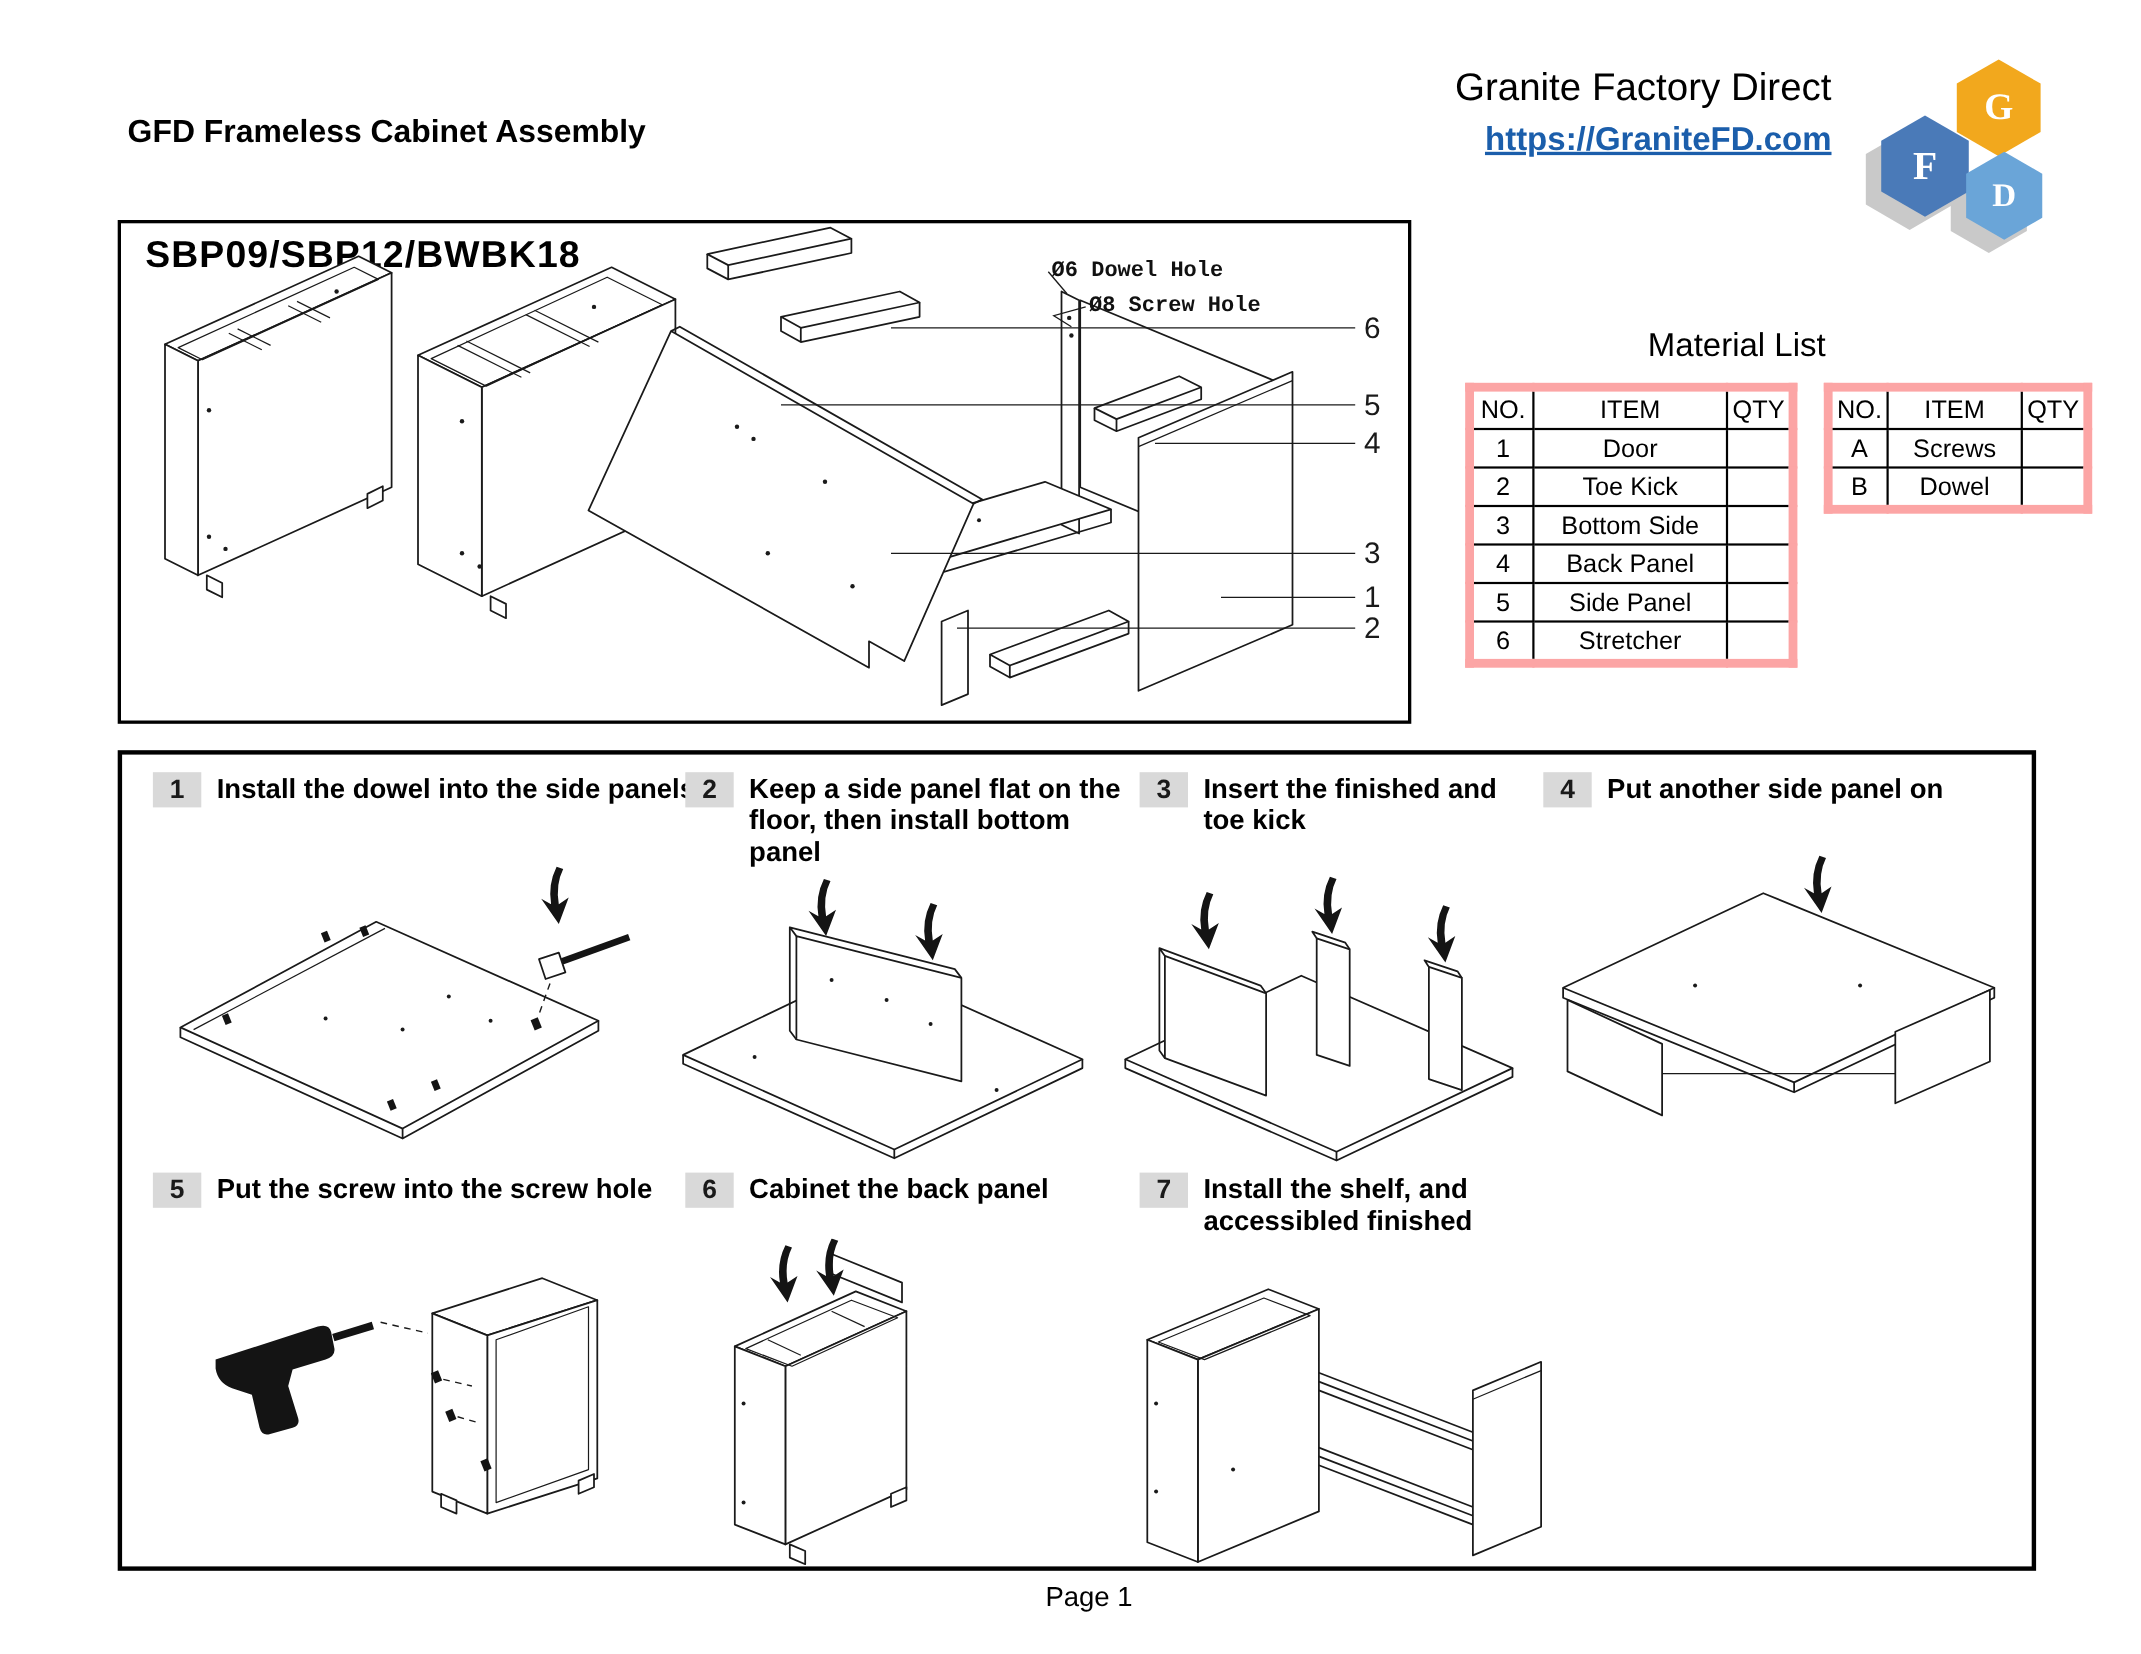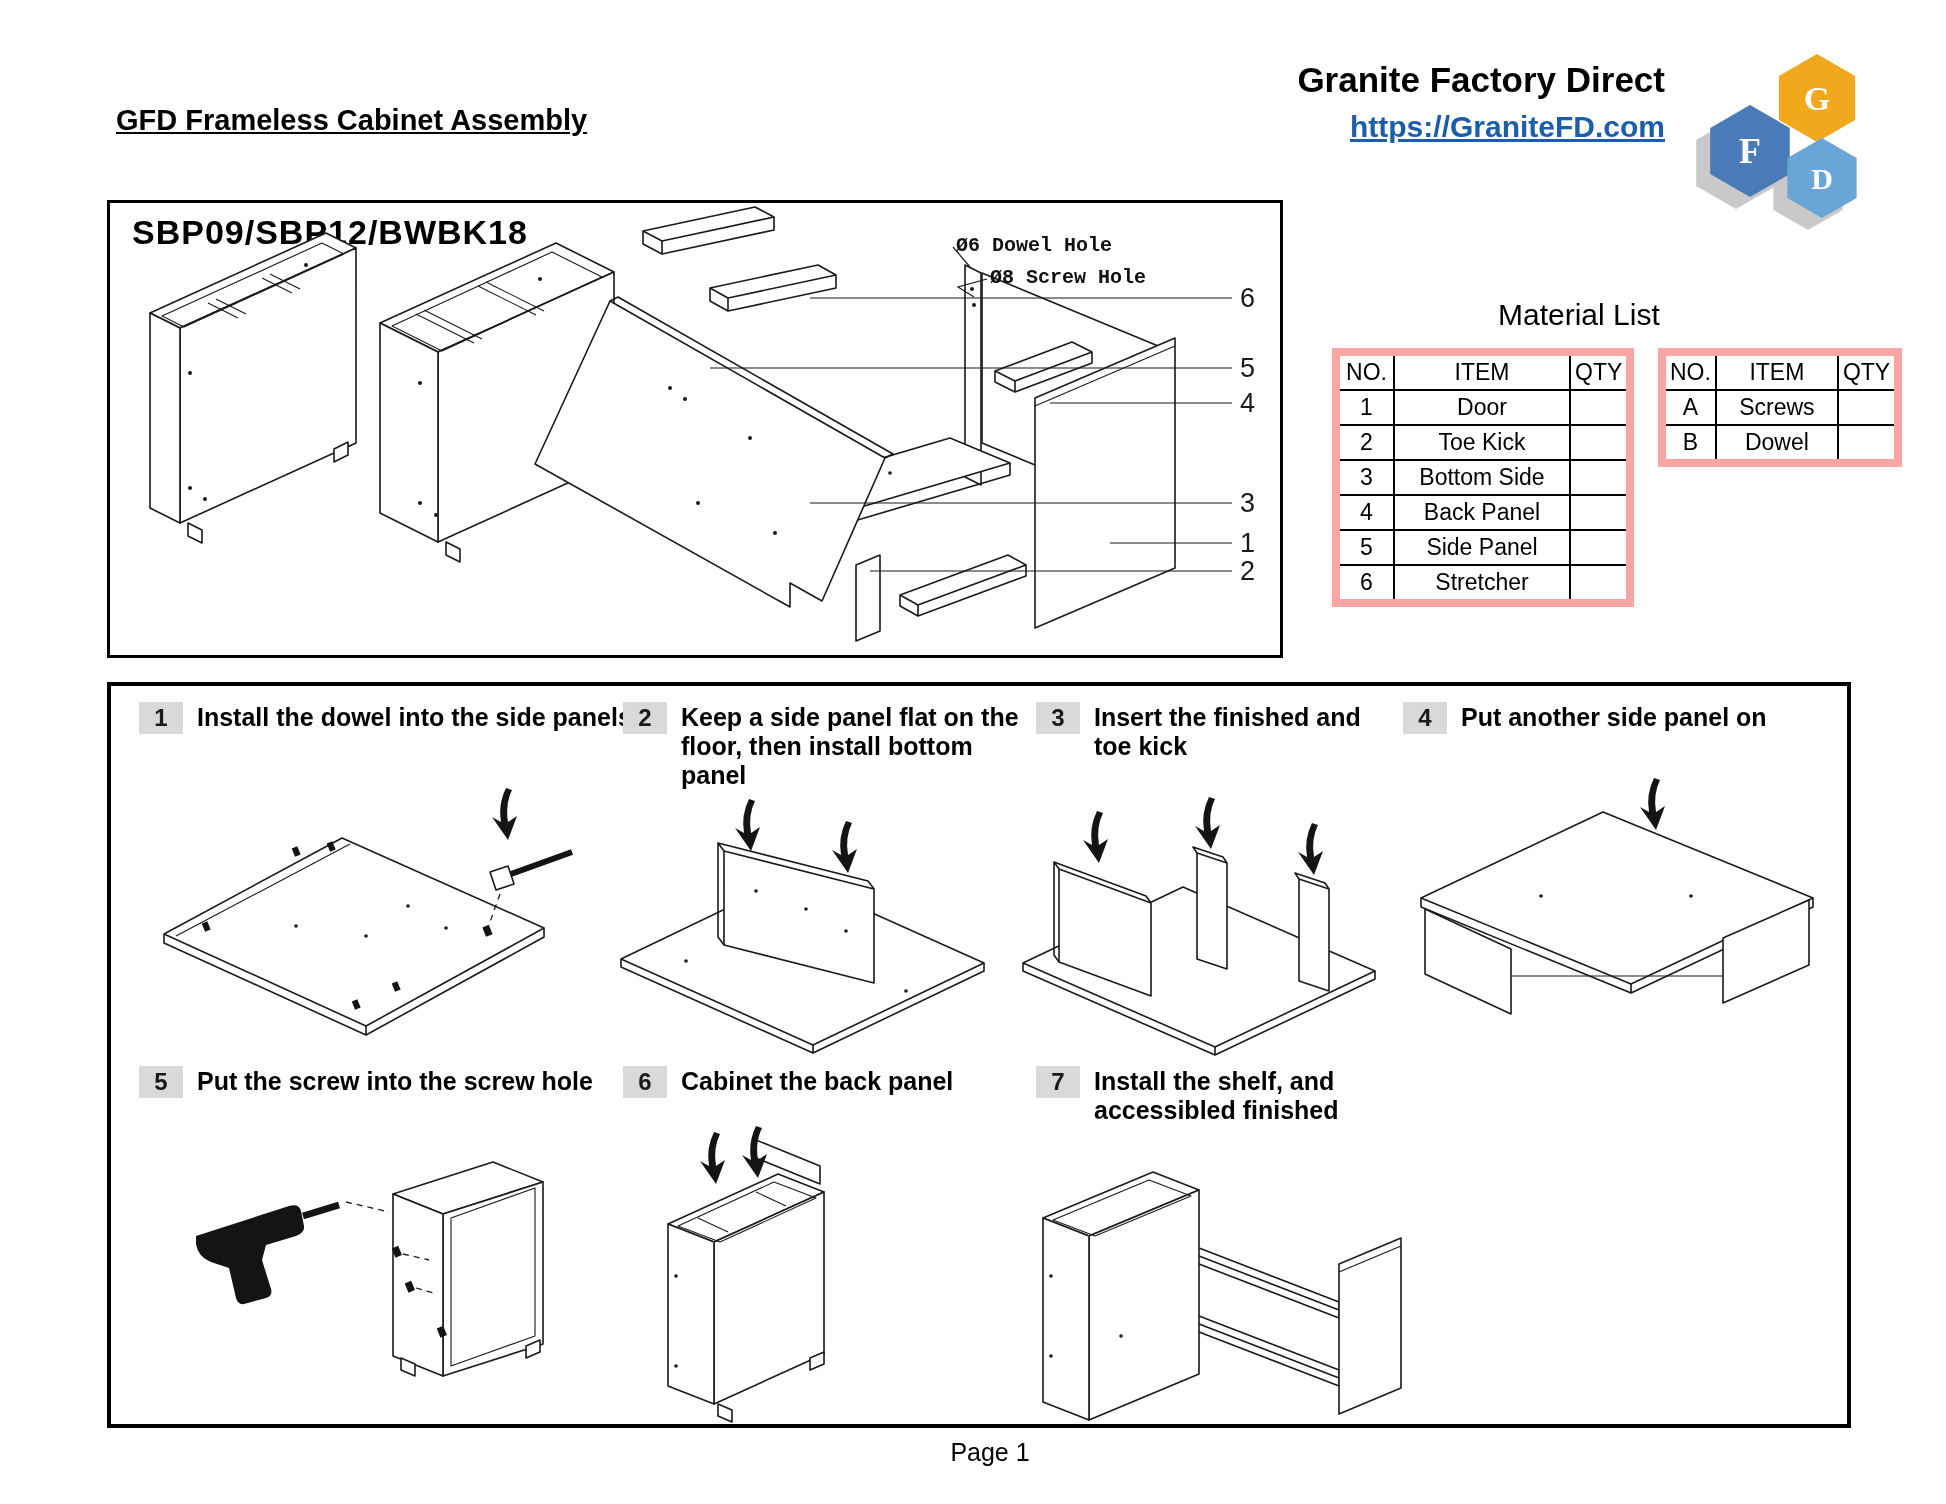--- a/index.html
+++ b/index.html
@@ -1,21 +1,21 @@
 <!DOCTYPE html>
 <html><head>
 <meta charset="utf-8">
 <style>
   html,body { margin:0; padding:0; background:#ffffff; }
   .page { position:relative; width:1946px; height:1504px; background:#fff;
           font-family:"Liberation Sans", sans-serif; color:#000; overflow:hidden; }
   .abs { position:absolute; }
 
-  .doc-title  { left:116px; top:104px; font-size:29px; font-weight:bold;text-decoration:underline; }
-  .brand-name { top:60px;  right:281px; font-size:35px; font-weight:bold; text-align:right; }
+  .doc-title  { left:116px; top:104px; font-size:29px; font-weight:bold; }
+  .brand-name { top:60px;  right:281px; font-size:35px; font-weight:normal; text-align:right; }
   .brand-url  { top:110px; right:281px; font-size:30px; text-align:right; }
   .brand-url a { color:#1B5EAB; text-decoration:underline; font-weight:bold; cursor:pointer; }
   .logo-wrap  { left:1672px; top:46px; }
 
   .box1 { left:107px; top:200px; width:1170px; height:452px; border:3px solid #000; }
   .model-title { left:22px; top:10px; font-size:34px; font-weight:bold; letter-spacing:1px; }
 
   .mat-title { left:1498px; top:298px; font-size:30px; font-weight:normal; }
   table.tbl { position:absolute; border-collapse:collapse; font-size:23px; text-align:center;
               border:8px solid #fca5a5; table-layout:fixed; }

